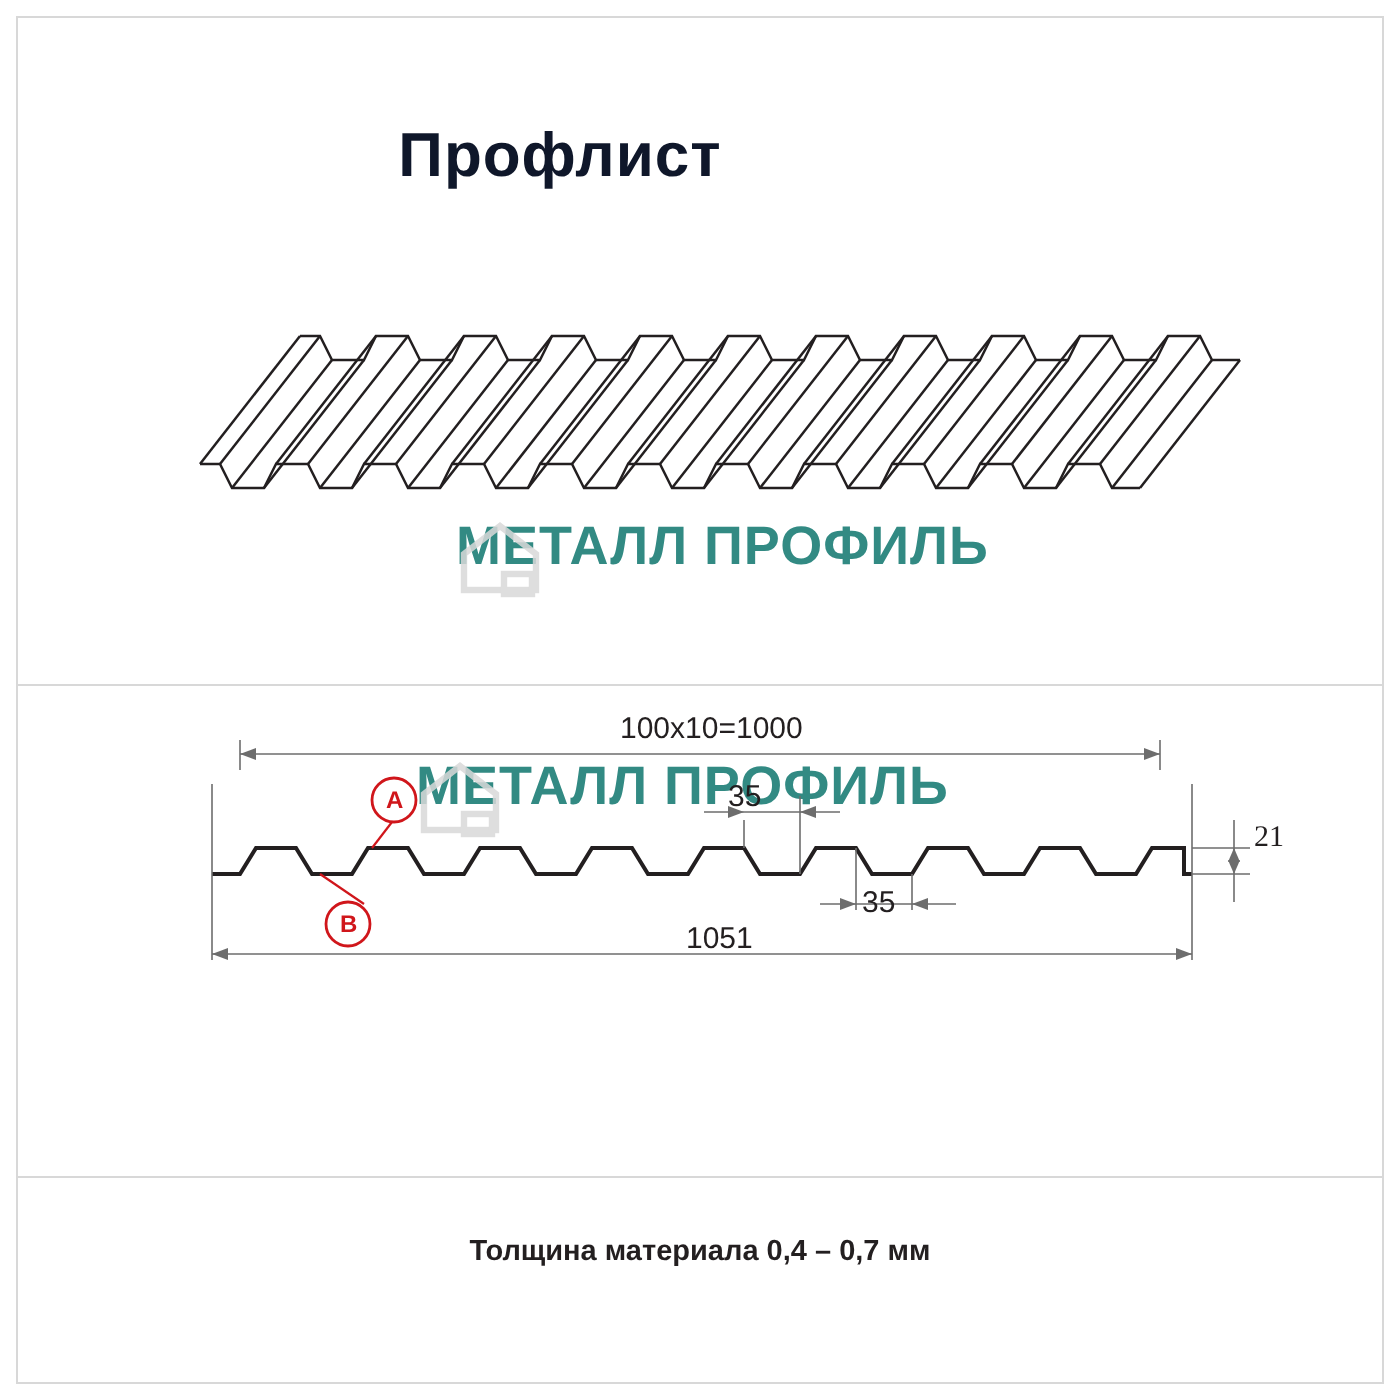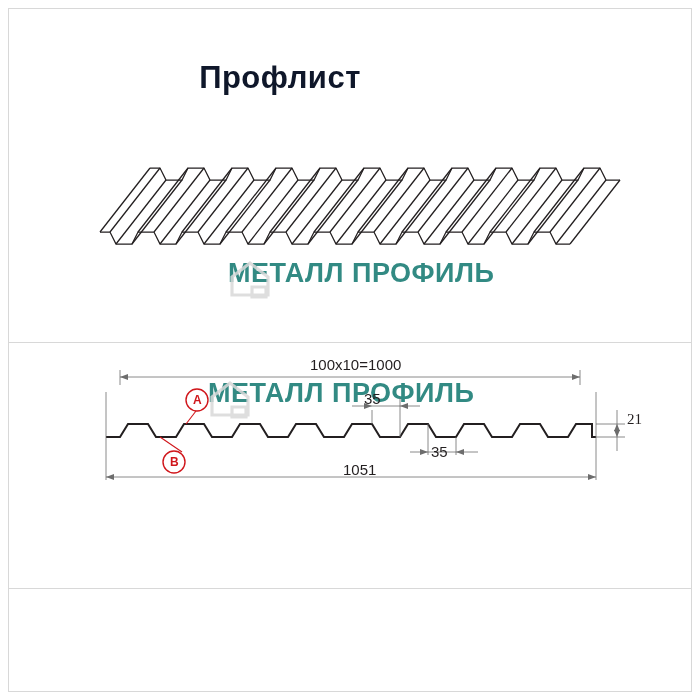--- a/index.html
+++ b/index.html
@@ -258,14 +258,15 @@
 
   <div class="dim-label" style="left:310px; top:356px;">100х10=1000</div>
   <div class="dim-label" style="left:323px; top:461px;margin-left:20px;">1051</div>
   <div class="dim-label" style="left:364px; top:390px;">35</div>
   <div class="dim-label" style="left:431px; top:443px;">35</div>
   <div class="dim-label" style="left:627px; top:411px;font-family:Liberation Serif, serif;">21</div>
 
   <div class="callout-letter" style="left:193px; top:393px;">A</div>
   <div class="callout-letter" style="left:170px; top:455px;">B</div>
 
+  <div class="footer-note">Толщина материала 0,4 – 0,7 мм</div>
 
 </div>
 
 </body></html>

